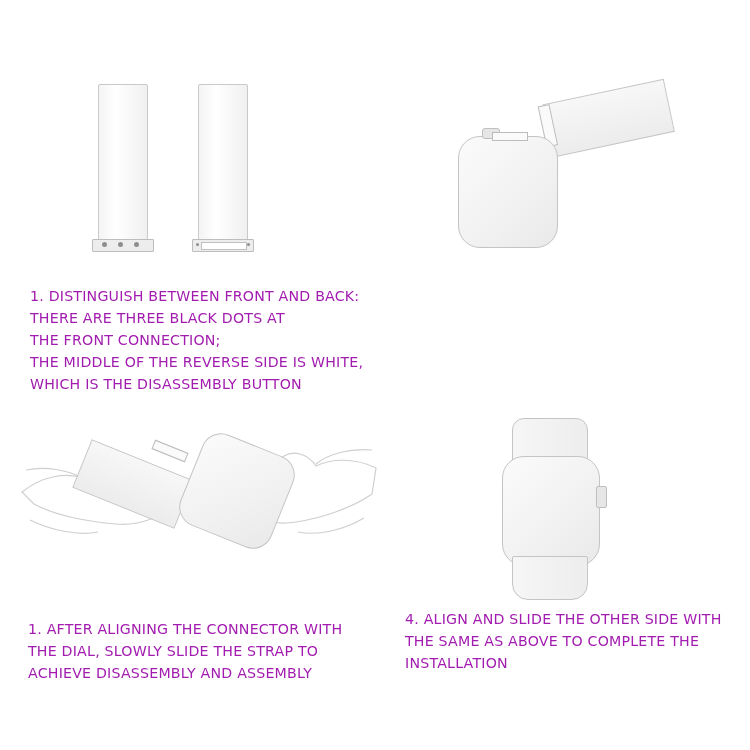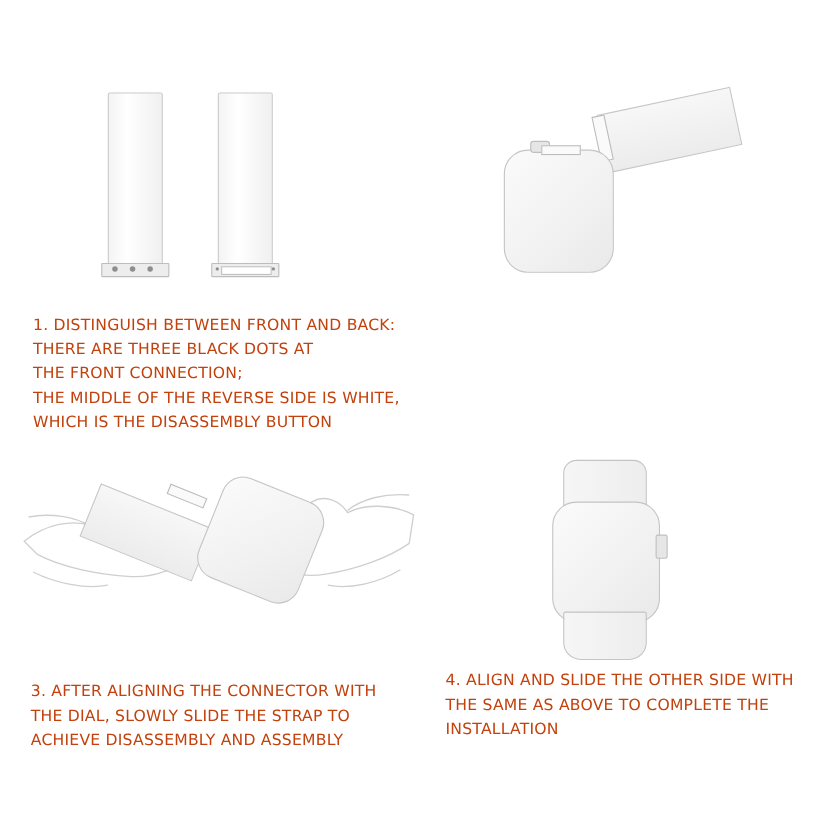--- a/index.html
+++ b/index.html
@@ -20,21 +20,21 @@
     background: #ffffff;
   }
   .figure {
     position: absolute;
   }
   .caption {
     position: absolute;
     font-family: "DejaVu Sans", sans-serif;
     font-size: 14.2px;
     line-height: 22px;
-    color: #c2410c;
+    color: #a21caf;
     letter-spacing: 0.2px;
     white-space: pre-line;
   }
   
   .strap-vert {
     position: absolute;
     background: linear-gradient(to right, #f4f4f4 0%, #ffffff 35%, #f0f0f0 100%);
     border: 1px solid #c9c9c9;
     border-radius: 2px 2px 0 0;
   }
@@ -150,21 +150,21 @@
       <path class="hand-line" d="M352 50 C 330 48, 308 54, 296 64" fill="none"></path>
       <path class="hand-line" d="M344 118 C 324 130, 298 136, 278 132" fill="none"></path>
     </svg>
 
     <div class="strap-flat" style="left:58px; top:58px; width:108px; height:50px; transform:rotate(22deg); transform-origin:center;"></div>
     <div class="groove" style="left:132px; top:46px; width:34px; height:8px; transform:rotate(22deg); transform-origin:center;"></div>
 
     <div class="watch-body" style="left:168px; top:42px; width:96px; height:96px; transform:rotate(22deg); transform-origin:center; border-radius:20px;"></div>
   </div>
 
-  <div class="caption" style="left:28px; top:618px; width:350px;">3. AFTER ALIGNING THE CONNECTOR WITH
+  <div class="caption" style="left:28px; top:618px; width:350px;">1. AFTER ALIGNING THE CONNECTOR WITH
 THE DIAL, SLOWLY SLIDE THE STRAP TO
 ACHIEVE DISASSEMBLY AND ASSEMBLY</div>
 
   <div class="figure" style="left:400px; top:400px; width:330px; height:190px;">
 
     <div class="band-top" style="left:112px; top:18px; width:74px; height:48px; border-radius:12px 12px 2px 2px;"></div>
 
     <div class="watch-body" style="left:102px; top:56px; width:96px; height:108px; border-radius:22px;"></div>
 
     <div class="crown" style="left:196px; top:86px; width:9px; height:20px; border-radius:2px;"></div>

